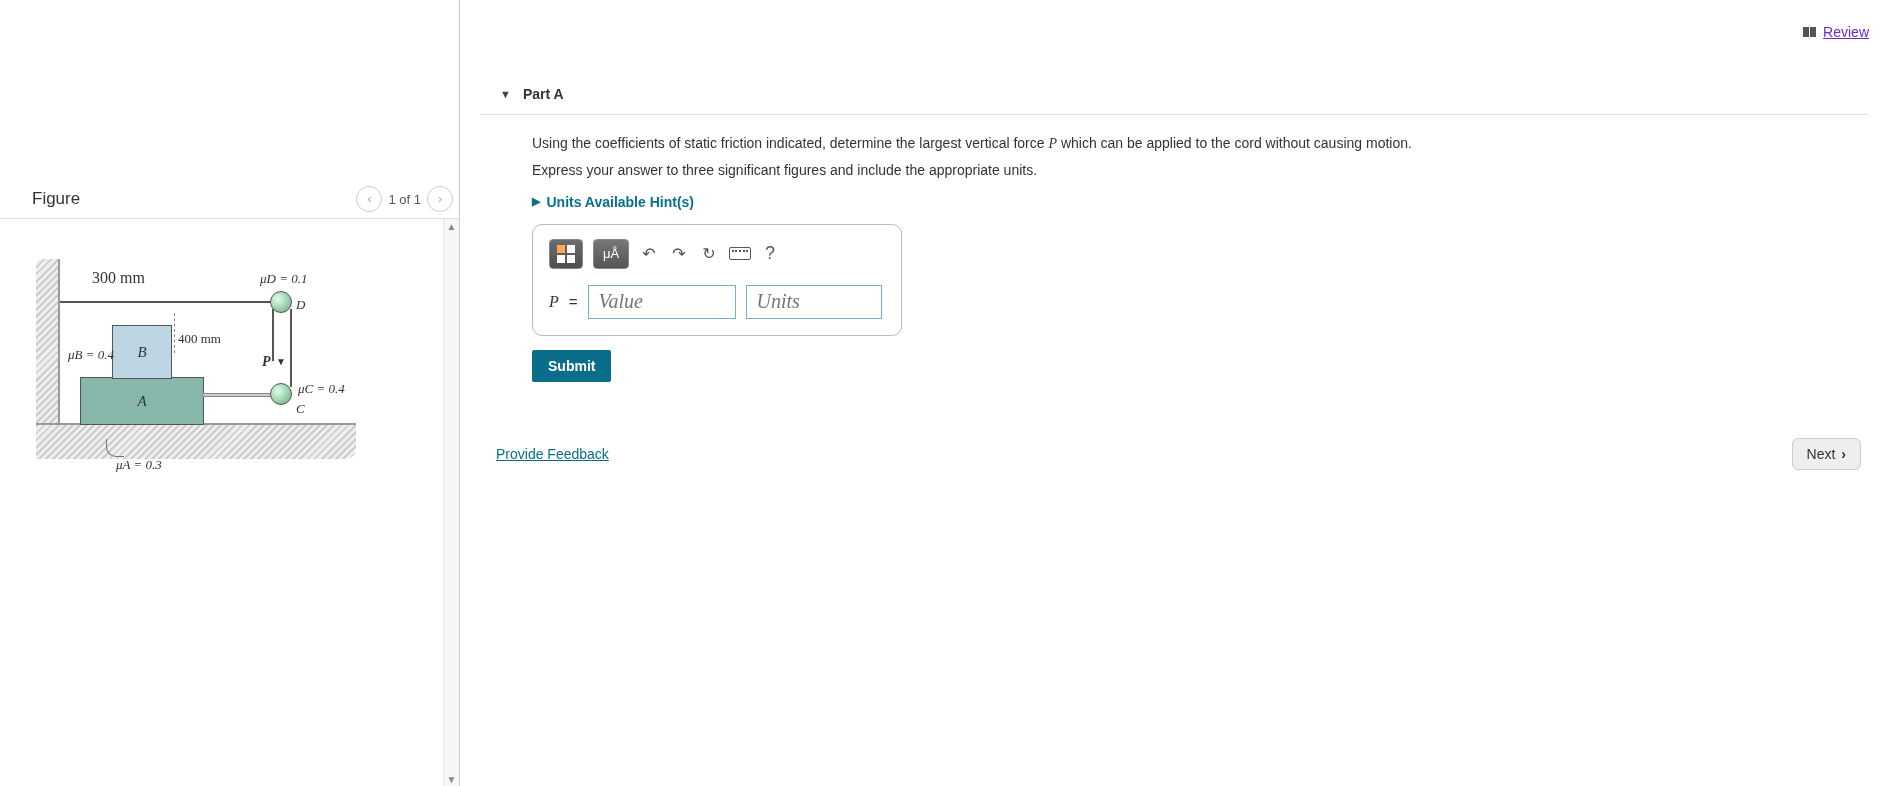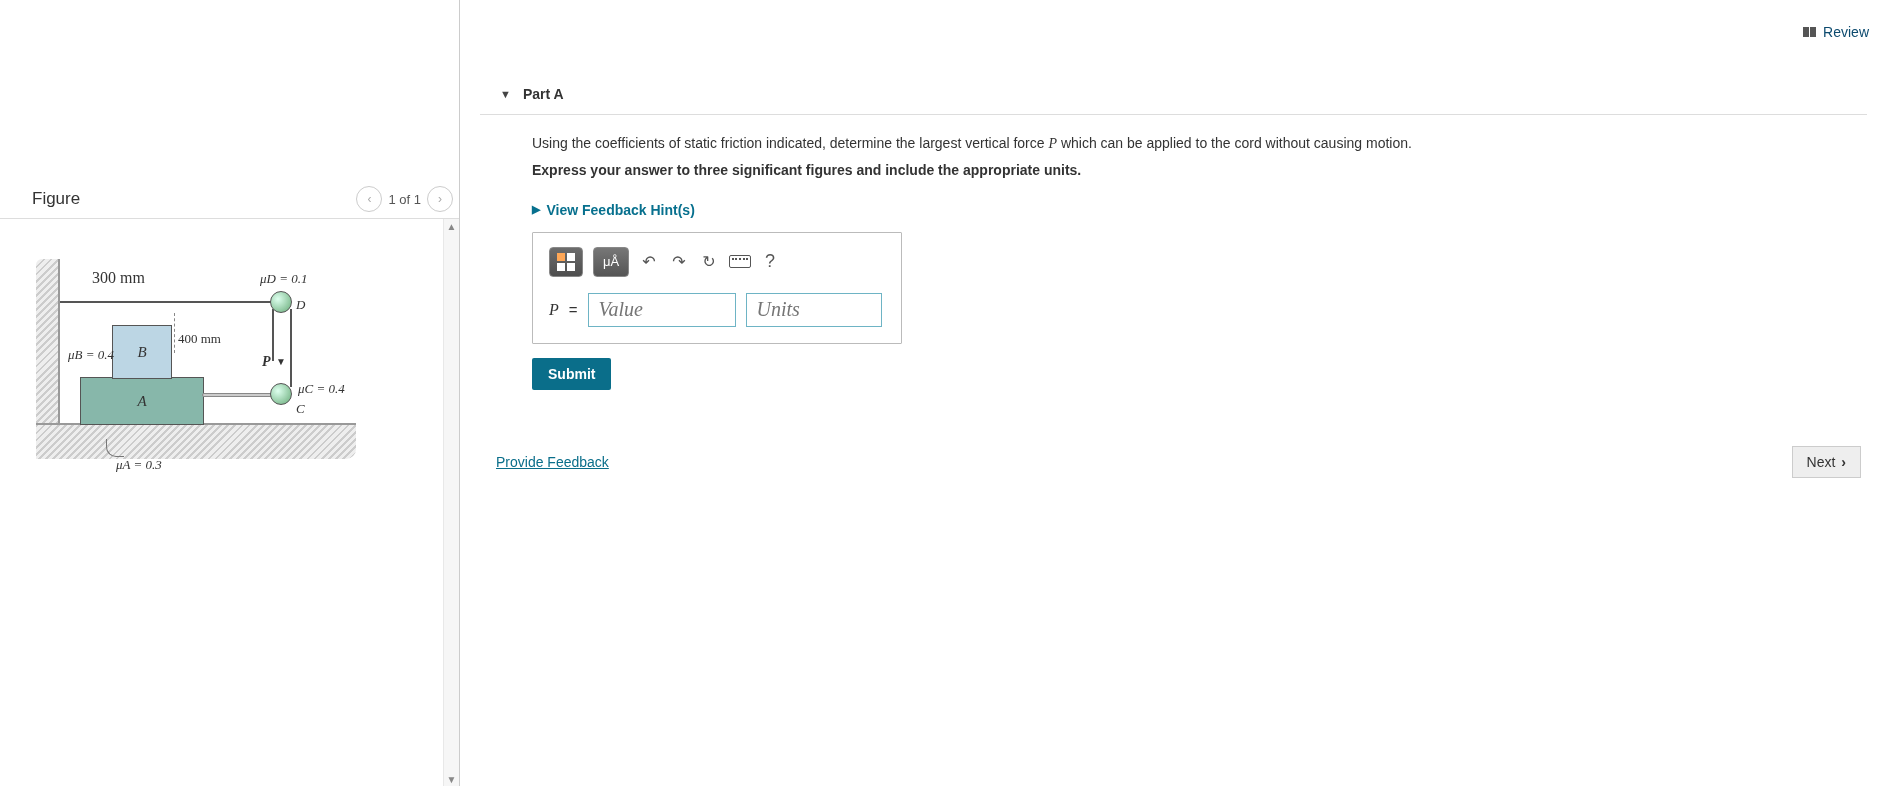--- a/index.html
+++ b/index.html
@@ -9,54 +9,54 @@
   .right-panel { flex: 1; padding: 0 20px; position: relative; }
   .problem-intro { background: #eaf5f6; padding: 12px 10px; margin: 88px 4px 0 0; line-height: 1.4; color: #444; }
   .problem-intro .it { font-style: italic; font-family: "Times New Roman", serif; }
   .figure-header { display: flex; align-items: center; justify-content: space-between; padding: 6px 6px 6px 0; margin-top: 180px; border-bottom: 1px solid #ddd; }
   .figure-header h3 { font-size: 17px; font-weight: 400; color: #333; margin-left: 32px; }
   .fig-nav { display: flex; align-items: center; gap: 6px; color: #555; font-size: 13px; }
   .circ-btn { width: 26px; height: 26px; border-radius: 50%; border: 1px solid #ccc; background: #fff; display: flex; align-items: center; justify-content: center; color: #aaa; cursor: pointer; font-size: 12px; }
   .figure-body { flex: 1; position: relative; overflow: hidden; }
   .scrollbar { position: absolute; right: 0; top: 0; bottom: 0; width: 16px; background: #f6f6f6; border-left: 1px solid #e8e8e8; display: flex; flex-direction: column; align-items: center; justify-content: space-between; }
   .sb-arrow { width: 14px; height: 14px; display: flex; align-items: center; justify-content: center; color: #888; font-size: 10px; cursor: pointer; }
-  .review-link { position: absolute; top: 24px; right: 18px; color: #0c4a6e; font-size: 14px; cursor: pointer; display: flex; align-items: center; gap: 6px; }
+  .review-link { position: absolute; top: 24px; right: 18px; color: #6d28d9; text-decoration: underline; font-size: 14px; cursor: pointer; display: flex; align-items: center; gap: 6px; }
   .flag-icon { display: inline-flex; }
   .flag-icon span { width: 6px; height: 10px; background: #555; margin-right: 1px; }
   .part-header { display: flex; align-items: center; gap: 12px; padding: 14px 0 12px 20px; border-bottom: 1px solid #ddd; margin-top: 72px; }
   .caret-down { font-size: 11px; color: #444; }
   .part-title { font-weight: 700; font-size: 14px; }
   .part-body { padding: 18px 0 0 52px; }
   .prompt { line-height: 1.5; margin-bottom: 8px; }
   .prompt .it { font-style: italic; font-family: "Times New Roman", serif; }
-  .instr { font-weight: 700; margin-bottom: 22px; }
+  .instr { font-weight: 400; margin-bottom: 14px; }
   .hints-link { color: #07708e; font-weight: 700; cursor: pointer; display: inline-flex; align-items: center; gap: 6px; margin-bottom: 14px; }
   .hints-link .caret-right { font-size: 11px; }
-  .answer-box { border: 1px solid #bbb; border-radius: 1px; padding: 14px 16px 16px; width: 370px; background: #fff; }
+  .answer-box { border: 1px solid #bbb; border-radius: 10px; padding: 14px 16px 16px; width: 370px; background: #fff; }
   .toolbar { display: flex; align-items: center; gap: 10px; margin-bottom: 16px; }
   .tb-btn { height: 30px; border: 1px solid #888; border-radius: 4px; background: linear-gradient(#6c6c6c,#4e4e4e); display: flex; align-items: center; justify-content: center; padding: 0 8px; cursor: pointer; }
   .tb-frac { width: 34px; position: relative; }
   .frac-g { display: grid; grid-template-columns: 8px 8px; grid-template-rows: 8px 8px; gap: 2px; }
   .frac-g span { background: #fff; }
   .frac-g span:nth-child(1){ background: #ffa756; }
   .tb-unit { background: linear-gradient(#777,#555); color: #fff; font-size: 13px; width: 36px; }
   .tb-icon { color: #555; font-size: 16px; cursor: pointer; width: 20px; text-align: center; }
   .kbd-icon { width: 22px; height: 13px; border: 1px solid #555; border-radius: 2px; position: relative; cursor: pointer; }
   .kbd-icon::after { content: ""; position: absolute; inset: 2px; border-top: 2px dotted #555; }
   .qmark { color: #555; font-size: 18px; cursor: pointer; margin-left: 4px; }
   .input-row { display: flex; align-items: center; gap: 10px; }
   .var-label { font-style: italic; font-family: "Times New Roman", serif; font-size: 16px; }
   .eq { font-size: 15px; }
   .val-input, .unit-input { height: 34px; border: 1px solid #6eb4c5; font-family: "Times New Roman", serif; font-style: italic; font-size: 20px; color: #aaa; padding: 0 10px; background: #fff; }
   .val-input { width: 148px; }
   .unit-input { width: 136px; }
   .submit-btn { margin-top: 14px; background: #0a6e8a; color: #fff; border: none; padding: 8px 16px; font-size: 14px; font-weight: 700; cursor: pointer; border-radius: 2px; }
   .footer-row { display: flex; align-items: center; justify-content: space-between; margin-top: 56px; padding-right: 6px; }
   .feedback-link { color: #0a6e8a; text-decoration: underline; cursor: pointer; margin-left: -36px; }
-  .next-btn { background: #eee; border: 1px solid #ccc; border-radius: 0; padding: 7px 14px; font-size: 14px; cursor: pointer; color: #333; display: flex; align-items: center; gap: 6px; }
+  .next-btn { background: #eee; border: 1px solid #ccc; border-radius: 6px; padding: 7px 14px; font-size: 14px; cursor: pointer; color: #333; display: flex; align-items: center; gap: 6px; }
   .next-btn .chev { font-weight: 700; }
 
   
   .fig-canvas { position: relative; width: 360px; height: 260px; margin: 40px 0 0 36px; font-family: "Times New Roman", serif; }
   .wall-v { position: absolute; left: 0; top: 0; width: 24px; height: 200px; background: repeating-linear-gradient(135deg,#ccc,#ccc 2px,#eee 2px,#eee 5px); border-right: 2px solid #999; border-radius: 6px 0 0 0; }
   .floor { position: absolute; left: 0; top: 164px; width: 320px; height: 36px; background: repeating-linear-gradient(135deg,#ccc,#ccc 2px,#eee 2px,#eee 5px); border-top: 2px solid #999; border-radius: 0 0 10px 0; }
   .blockA { position: absolute; left: 44px; top: 118px; width: 124px; height: 48px; background: #87b7aa; border: 1.5px solid #555; display: flex; align-items: center; justify-content: center; font-style: italic; font-size: 15px; }
   .blockB { position: absolute; left: 76px; top: 66px; width: 60px; height: 54px; background: #bcd6e4; border: 1.5px solid #555; display: flex; align-items: center; justify-content: center; font-style: italic; font-size: 15px; }
   .pulleyD { position: absolute; left: 234px; top: 32px; width: 22px; height: 22px; border-radius: 50%; background: radial-gradient(circle at 35% 35%, #dfe, #6a7); border: 1.5px solid #555; }
   .pulleyC { position: absolute; left: 234px; top: 124px; width: 22px; height: 22px; border-radius: 50%; background: radial-gradient(circle at 35% 35%, #dfe, #6a7); border: 1.5px solid #555; }
@@ -139,21 +139,21 @@
       <span class="part-title">Part A</span>
     </div>
 
     <div class="part-body">
       <p class="prompt">
         <span>Using the coefficients of static friction indicated, determine the largest vertical force </span><span class="it">P</span><span> which can be applied to the cord without causing motion.</span>
       </p>
       <p class="instr">Express your answer to three significant figures and include the appropriate units.</p>
       <div class="hints-link">
         <span class="caret-right">▶</span>
-        <span>View Feedback Hint(s)</span>
+        <span>Units Available Hint(s)</span>
       </div>
 
       <div class="answer-box">
         <div class="toolbar">
           <div class="tb-btn tb-frac">
             <div class="frac-g">
                 <span></span>
                 <span></span>
                 <span></span>
                 <span></span>

